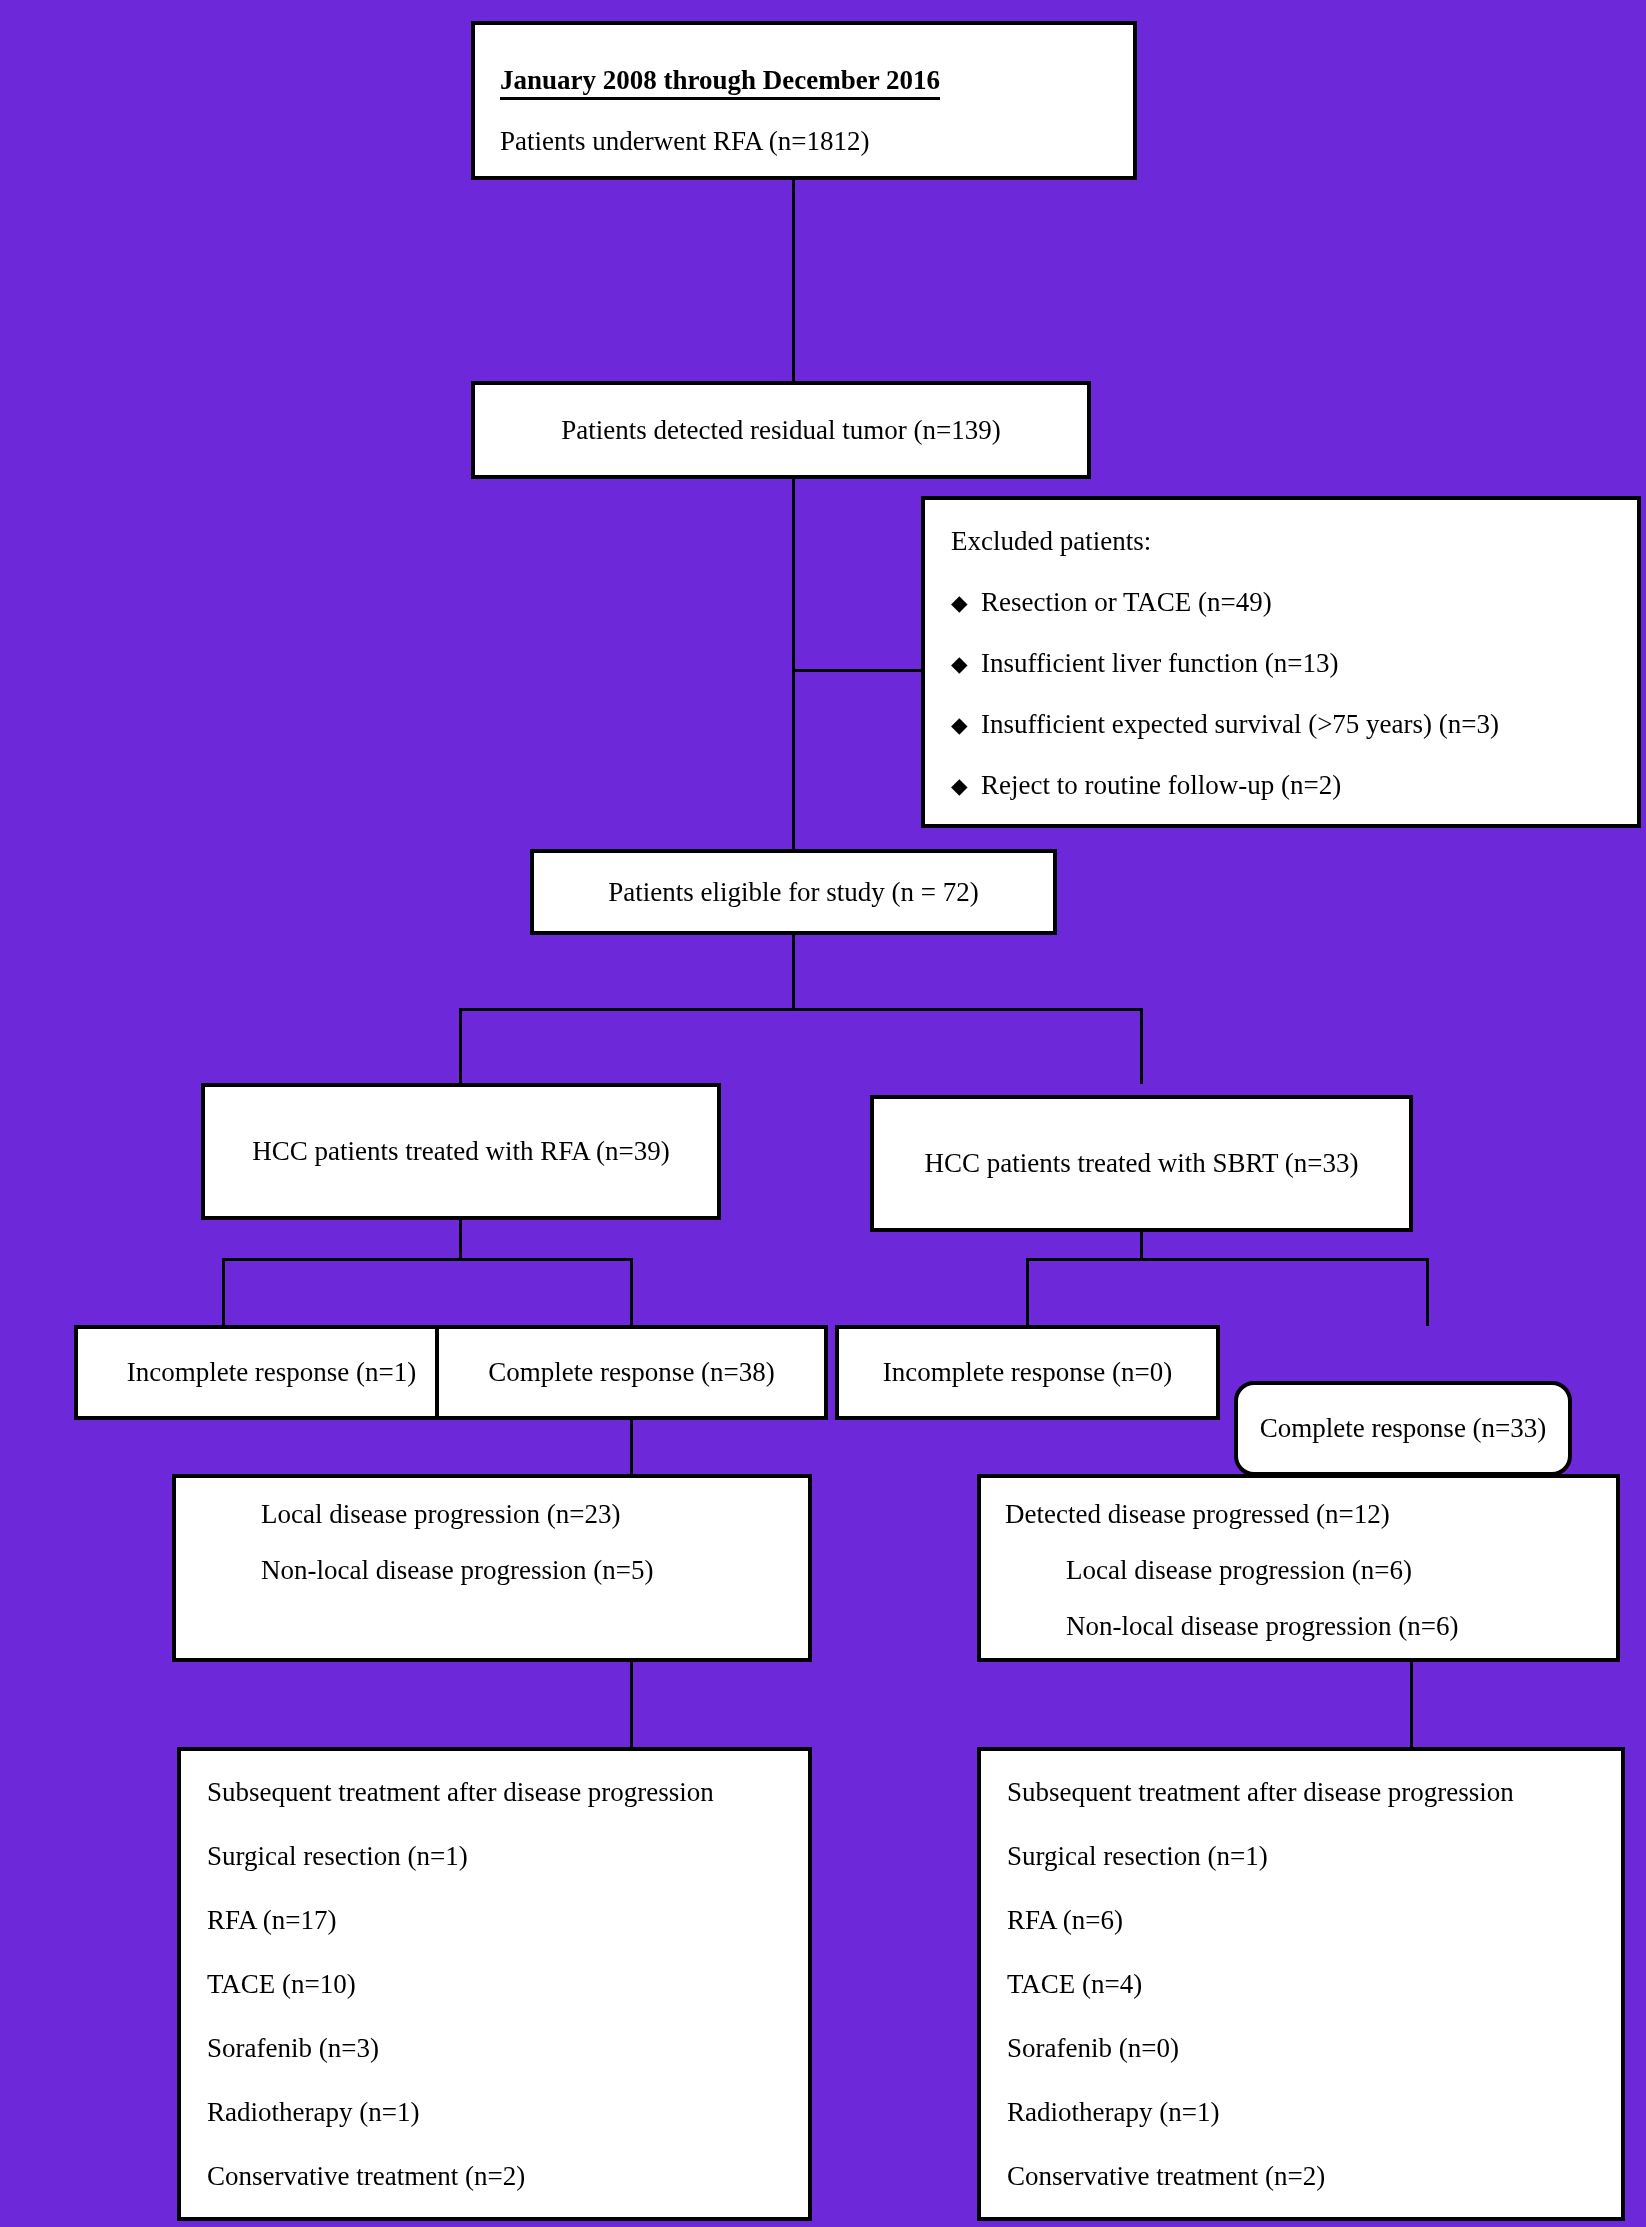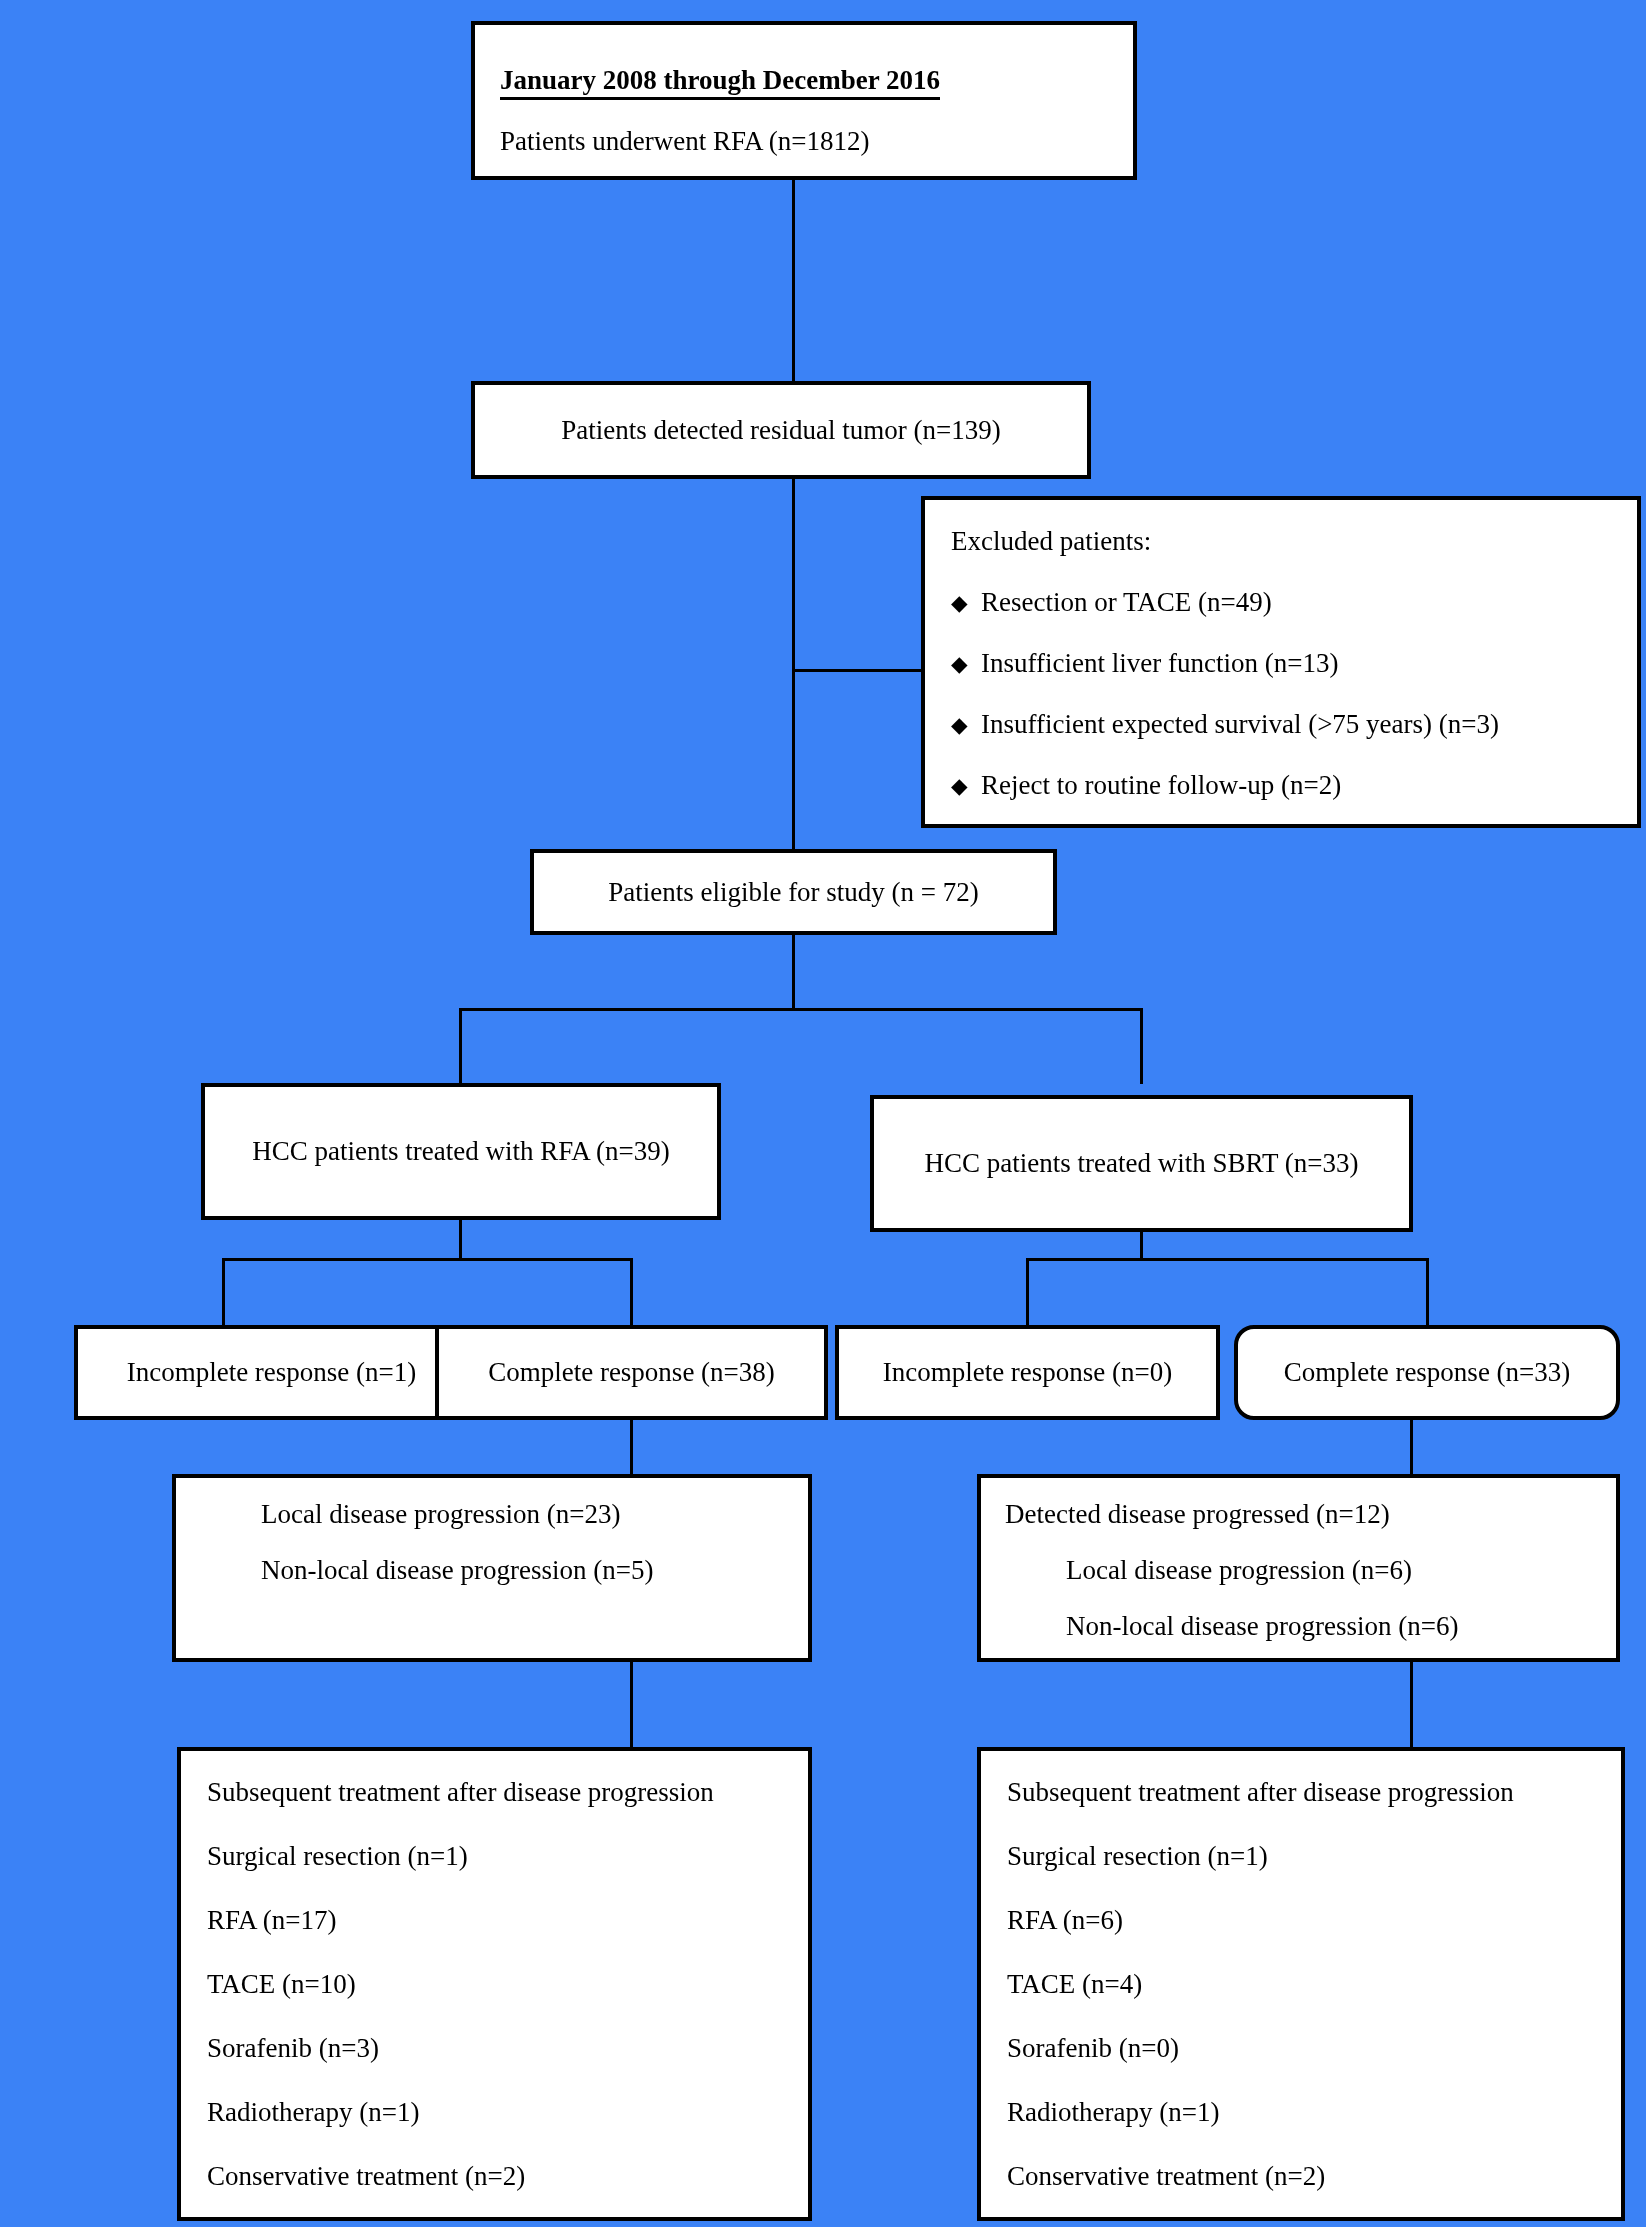--- a/index.html
+++ b/index.html
@@ -1,19 +1,19 @@
 <!DOCTYPE html>
 <html style="font-size:8.2px"><head>
 <meta charset="utf-8">
 <style>
   html,body { margin:0; padding:0; background:#ffffff; }
   .figure {
     position:relative;
     width:1647px; height:2227px;
-    background:#3b82f6;
+    background:#6d28d9;
     font-family:"Liberation Serif", serif;
     font-size:27px;
     color:#000000;
   }
   .box {
     position:absolute;
     border:4.1px solid #000000;
     background:#ffffff;
     box-sizing:border-box;
   }
@@ -124,21 +124,21 @@
 
   <div class="box center" style="left:26px; top:1325px; width:395px; height:95px;margin-left:48px;">
     <span>Incomplete response (n=1)</span>
   </div>
   <div class="box center" style="left:435px; top:1325px; width:393px; height:95px;">
     <span>Complete response (n=38)</span>
   </div>
   <div class="box center" style="left:835px; top:1325px; width:385px; height:95px;">
     <span>Incomplete response (n=0)</span>
   </div>
-  <div class="box center" style="left:1234px; top:1325px; width:386px; height:95px;border-radius:20px;">
+  <div class="box center" style="left:1234px; top:1381px; width:338px; height:95px;border-radius:20px;">
     <span>Complete response (n=33)</span>
   </div>
 
   <div class="box b-progress" style="left:172px; top:1474px; width:640px; height:188px;">
     <div class="row indent">Local disease progression (n=23)</div>
     <div class="row indent">Non-local disease progression (n=5)</div>
   </div>
   <div class="box b-progress" style="left:977px; top:1474px; width:643px; height:188px;">
     <div class="row">Detected disease progressed (n=12)</div>
     <div class="row indent">Local disease progression (n=6)</div>

